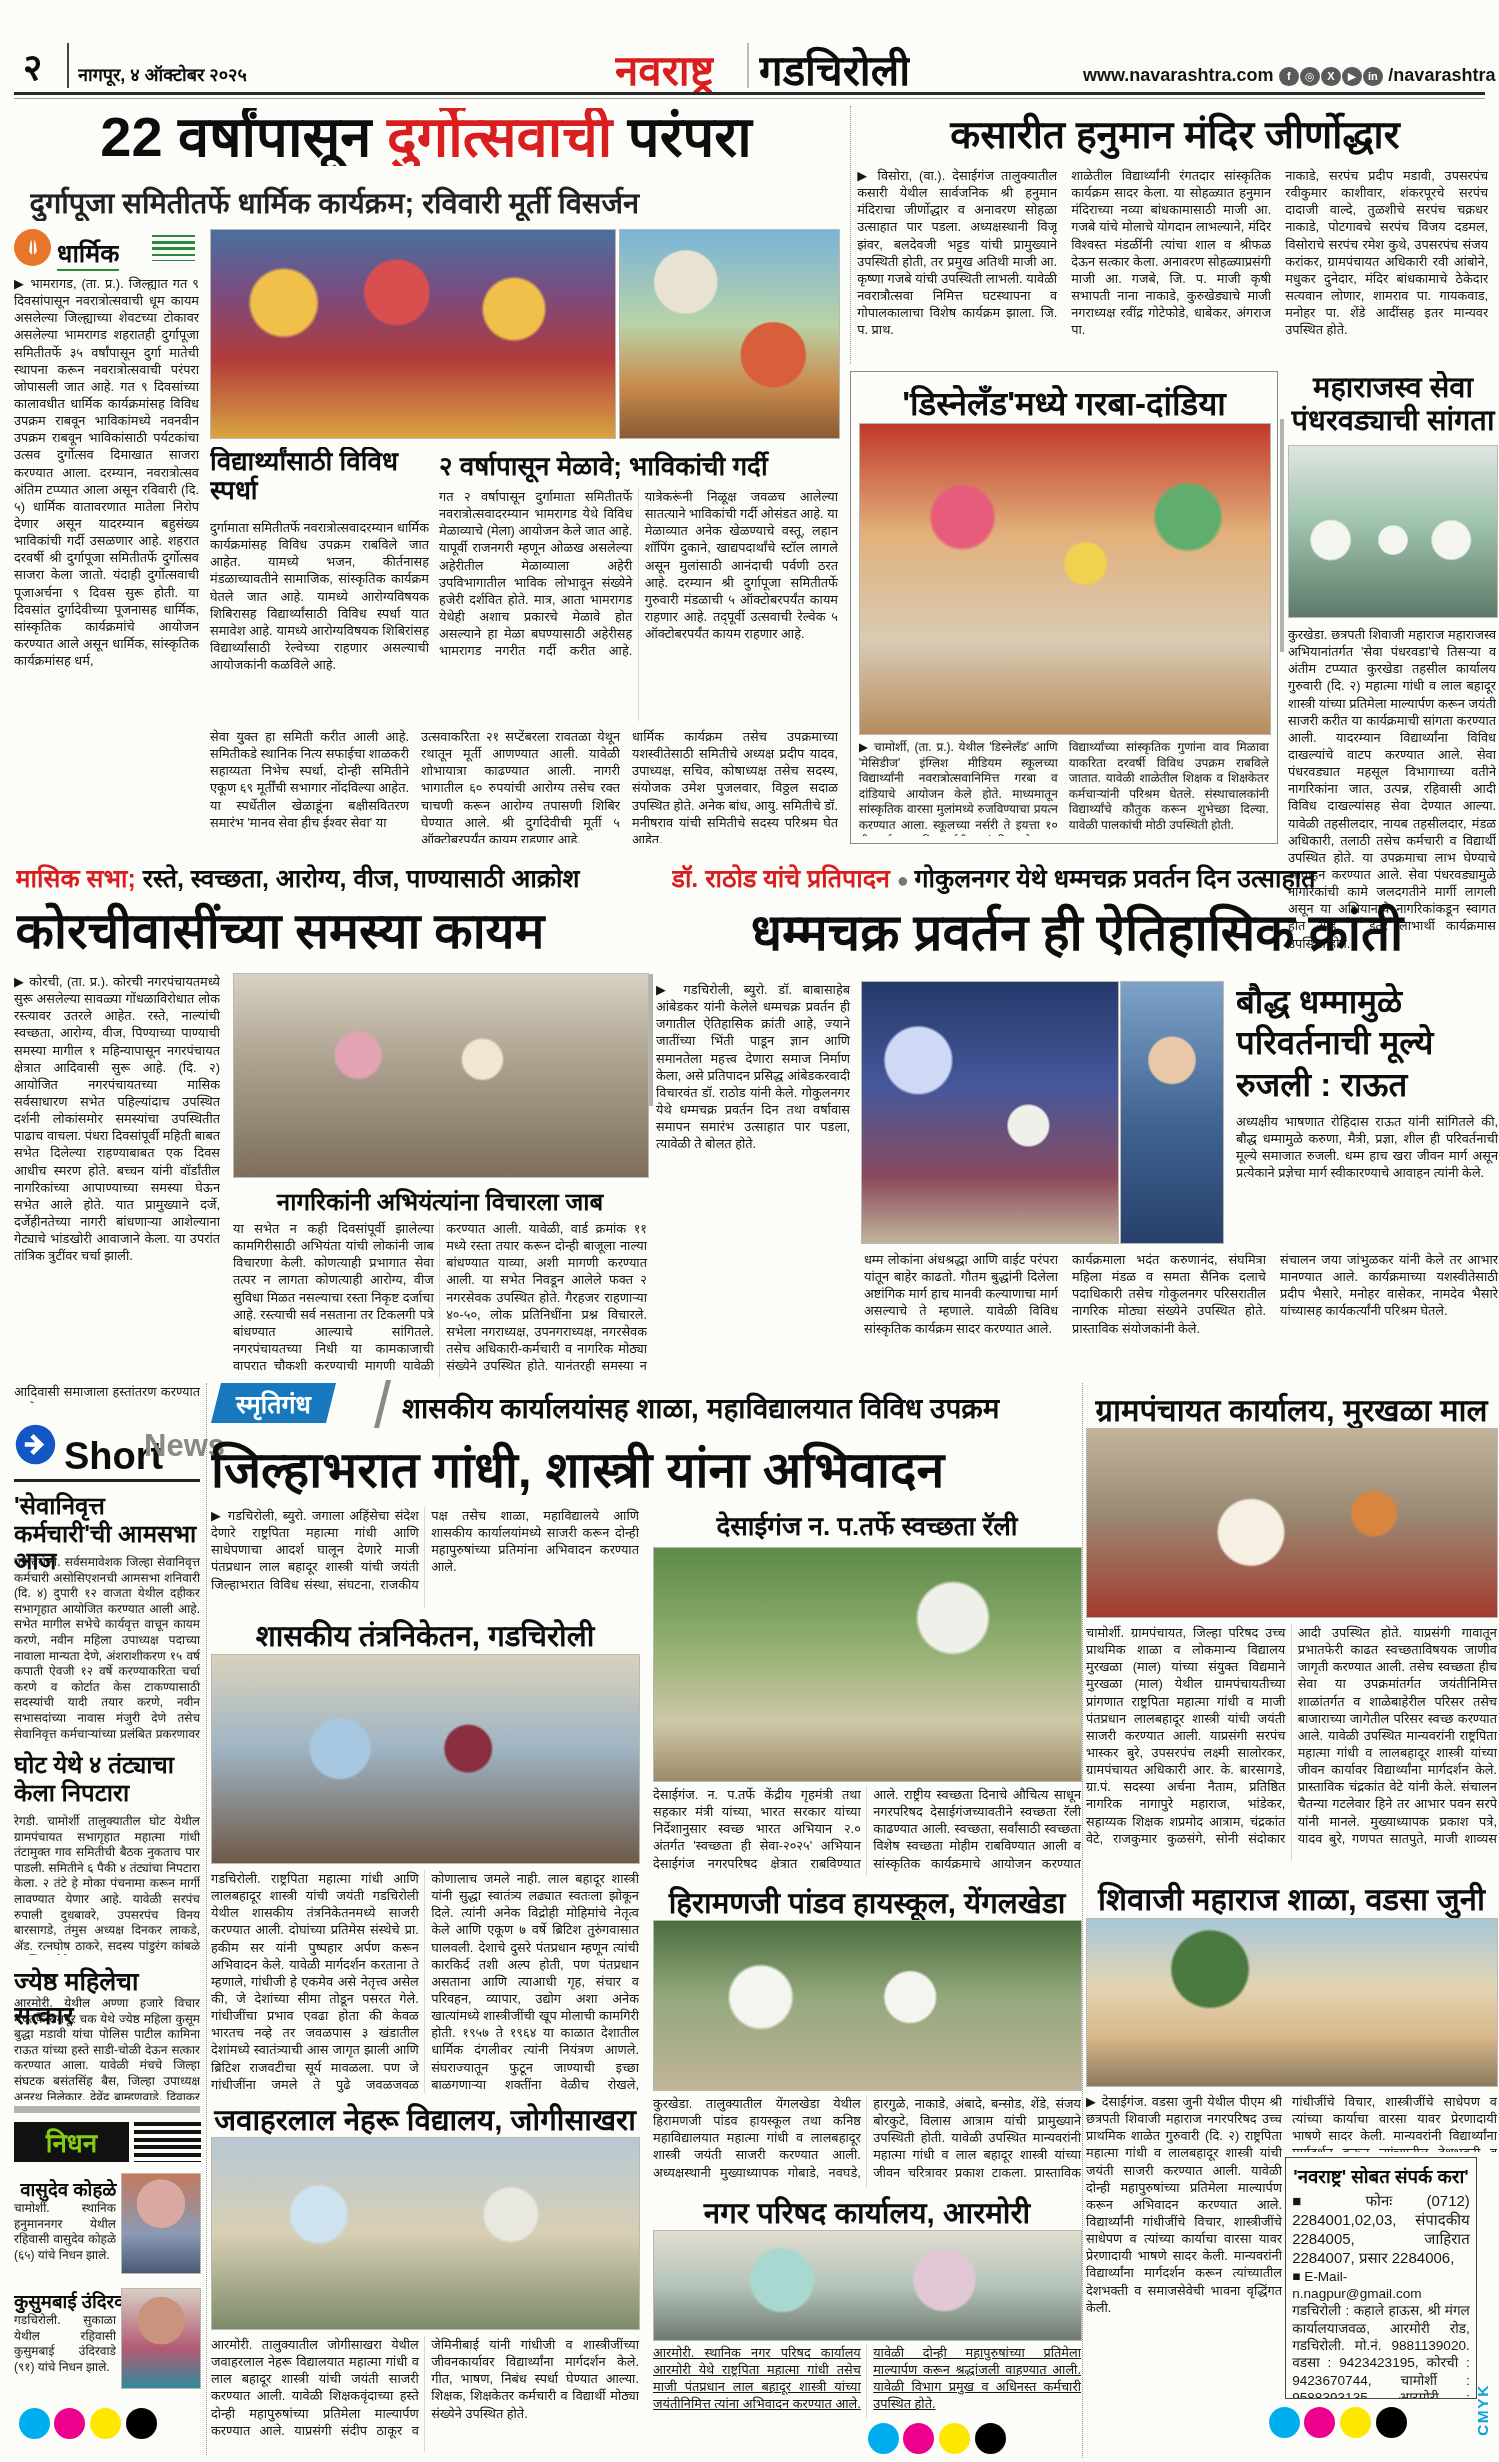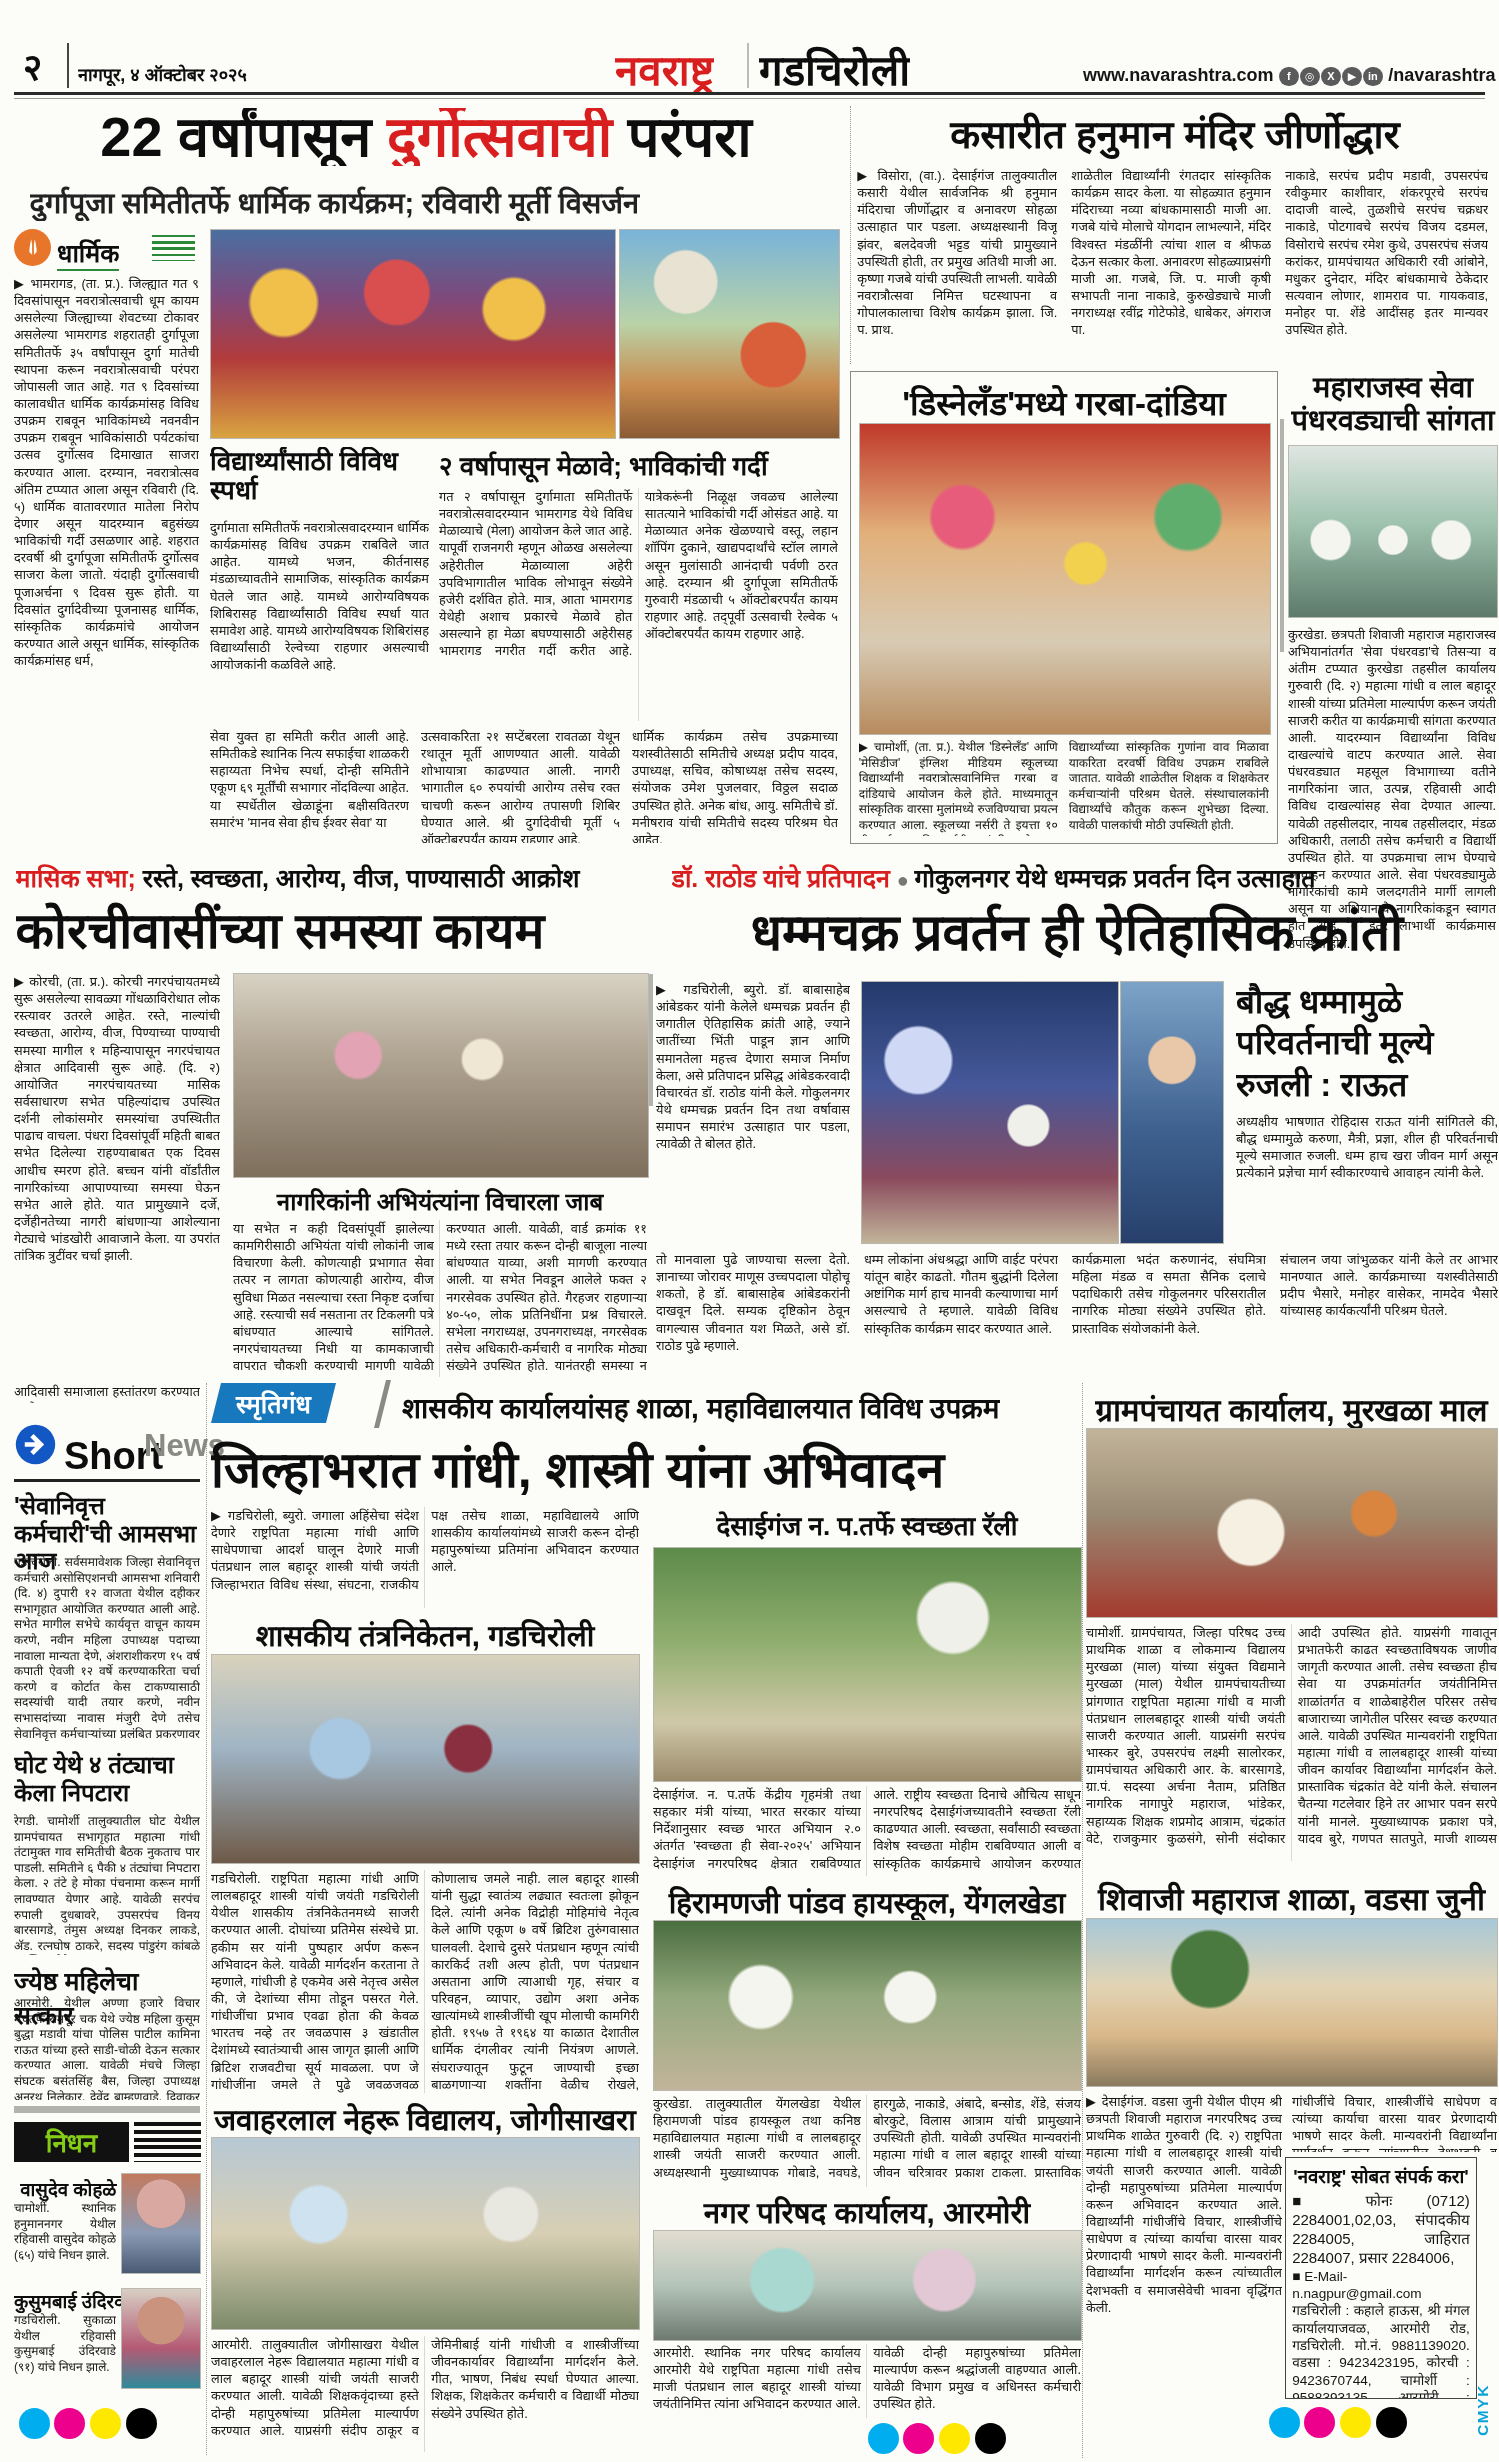--- a/index.html
+++ b/index.html
@@ -149,21 +149,20 @@
     <div class="photo ph-speaker" style="left:464px;top:126px;width:102px;height:261px;"></div>
     <div class="abs" style="left:580px;top:126px;width:262px;height:261px;">
       <div class="hl" style="font-size:33px;line-height:1.25;">
         <div>बौद्ध धम्मामुळे</div>
         <div>परिवर्तनाची मूल्ये</div>
         <div>रुजली : राऊत</div>
       </div>
       <div class="bt" style="margin-top:7.8px;height:116px;">अध्यक्षीय भाषणात रोहिदास राऊत यांनी सांगितले की, बौद्ध धम्मामुळे करुणा, मैत्री, प्रज्ञा, शील ही परिवर्तनाची मूल्ये समाजात रुजली. धम्म हाच खरा जीवन मार्ग असून प्रत्येकाने प्रज्ञेचा मार्ग स्वीकारण्याचे आवाहन त्यांनी केले.</div>
     </div>
     <div class="abs" style="left:0;top:396px;width:842px;height:126px;">
-      <div class="bt" style="position:absolute;left:0;top:0;width:194px;height:126px;">तो मानवाला पुढे जाण्याचा सल्ला देतो. ज्ञानाच्या जोरावर माणूस उच्चपदाला पोहोचू शकतो, हे डॉ. बाबासाहेब आंबेडकरांनी दाखवून दिले. सम्यक दृष्टिकोन ठेवून वागल्यास जीवनात यश मिळते, असे डॉ. राठोड पुढे म्हणाले.</div>
       <div class="bt" style="position:absolute;left:208px;top:0;width:194px;height:126px;">धम्म लोकांना अंधश्रद्धा आणि वाईट परंपरा यांतून बाहेर काढतो. गौतम बुद्धांनी दिलेला अष्टांगिक मार्ग हाच मानवी कल्याणाचा मार्ग असल्याचे ते म्हणाले. यावेळी विविध सांस्कृतिक कार्यक्रम सादर करण्यात आले.</div>
       <div class="bt" style="position:absolute;left:416px;top:0;width:194px;height:126px;">कार्यक्रमाला भदंत करुणानंद, संघमित्रा महिला मंडळ व समता सैनिक दलाचे पदाधिकारी तसेच गोकुलनगर परिसरातील नागरिक मोठ्या संख्येने उपस्थित होते. प्रास्ताविक संयोजकांनी केले.</div>
       <div class="bt" style="position:absolute;left:624px;top:0;width:218px;height:126px;">संचालन जया जांभुळकर यांनी केले तर आभार मानण्यात आले. कार्यक्रमाच्या यशस्वीतेसाठी प्रदीप भैसारे, मनोहर वासेकर, नामदेव भैसारे यांच्यासह कार्यकर्त्यांनी परिश्रम घेतले.</div>
     </div>
   </div>
 
   <div class="abs" style="left:14px;top:1383px;width:192px;height:1072px;border-right:0.8px dotted #9a9a94;">
     <div class="bt" style="position:absolute;left:0;top:0;width:186px;height:20px;">आदिवासी समाजाला हस्तांतरण करण्यात आले.</div>
     <div class="abs" style="left:0;top:40px;width:186px;height:56px;border-bottom:3.1px solid #222;">
       <span style="position:absolute;left:0;top:0;width:43px;height:43px;">
@@ -220,21 +219,21 @@
 
     <div class="abs" style="left:442px;top:124px;width:428px;height:951px;">
       <div class="abs hl center" style="left:0;top:0;width:428px;font-size:26px;">देसाईगंज न. प.तर्फे स्वच्छता रॅली</div>
       <div class="photo ph-rally" style="left:0;top:40px;width:427px;height:233px;"></div>
       <div class="bt cols2" style="position:absolute;left:0;top:279px;width:428px;height:90px;">देसाईगंज. न. प.तर्फे केंद्रीय गृहमंत्री तथा सहकार मंत्री यांच्या, भारत सरकार यांच्या निर्देशानुसार स्वच्छ भारत अभियान २.० अंतर्गत 'स्वच्छता ही सेवा-२०२५' अभियान देसाईगंज नगरपरिषद क्षेत्रात राबविण्यात आले. राष्ट्रीय स्वच्छता दिनाचे औचित्य साधून नगरपरिषद देसाईगंजच्यावतीने स्वच्छता रॅली काढण्यात आली. स्वच्छता, सर्वांसाठी स्वच्छता विशेष स्वच्छता मोहीम राबविण्यात आली व सांस्कृतिक कार्यक्रमाचे आयोजन करण्यात आले. चौथी यांच्या मार्गदर्शनाखाली ही स्वच्छता मोहीम राबविण्यात आली. स्वच्छता, सफाई मित्र सुरक्षा शिविर, तसेच जनजागृतीसाठी स्वच्छ दिंडी यांसारख्या उपक्रमांतून अंमलबजावणी करण्यात आली. राष्ट्रीय स्वच्छता दिनानिमित्त आयोजित या उपक्रमात आ. के. बारसागडे, प्रा. सदस्य यांच्यासह स्वच्छता रॅली काढण्यात आली.प्रशासक तथा मुख्याधिकारी सतीश चौधरी यांच्या मार्गदर्शनाखाली या कालावधीत अस्वच्छ ठिकाणांची स्वच्छता व त्यांचे परिवर्तन, सार्वजनिक जागांची स्वच्छता नैनपूर वॉर्ड, देसाईगंज येथे करण्यात आले. या कार्यक्रमाचे उद्घाटन सतीश चौधरी, प्रशासक तथा मुख्याधिकाऱ्यांच्या हस्ते करण्यात आले.</div>
       <div class="abs hl center" style="left:0;top:374px;width:428px;font-size:29.5px;">हिरामणजी पांडव हायस्कूल, येंगलखेडा</div>
       <div class="photo ph-hiraman" style="left:0;top:413px;width:427px;height:169px;"></div>
       <div class="bt cols2" style="position:absolute;left:0;top:588px;width:428px;height:92px;">कुरखेडा. तालुक्यातील येंगलखेडा येथील हिरामणजी पांडव हायस्कूल तथा कनिष्ठ महाविद्यालयात महात्मा गांधी व लालबहादूर शास्त्री जयंती साजरी करण्यात आली. अध्यक्षस्थानी मुख्याध्यापक गोबाडे, नवघडे, हारगुळे, नाकाडे, अंबादे, बन्सोड, शेंडे, संजय बोरकुटे, विलास आत्राम यांची प्रामुख्याने उपस्थिती होती. यावेळी उपस्थित मान्यवरांनी महात्मा गांधी व लाल बहादूर शास्त्री यांच्या जीवन चरित्रावर प्रकाश टाकला. प्रास्ताविक हारगुळे यांनी केले. संचालन अंबादे यांनी तर आभार नाकाडे यांनी मानले.</div>
       <div class="abs hl center" style="left:0;top:684px;width:428px;font-size:29.5px;">नगर परिषद कार्यालय, आरमोरी</div>
       <div class="photo ph-nagar" style="left:0;top:723px;width:427px;height:109px;"></div>
-      <div class="bt cols2" style="position:absolute;left:0;top:837px;width:428px;height:74px;">आरमोरी. स्थानिक नगर परिषद कार्यालय आरमोरी येथे राष्ट्रपिता महात्मा गांधी तसेच माजी पंतप्रधान लाल बहादूर शास्त्री यांच्या जयंतीनिमित्त त्यांना अभिवादन करण्यात आले. यावेळी दोन्ही महापुरुषांच्या प्रतिमेला माल्यार्पण करून श्रद्धांजली वाहण्यात आली. यावेळी विभाग प्रमुख व अधिनस्त कर्मचारी उपस्थित होते.</div>
+      <div class="bt cols2" style="position:absolute;left:0;top:837px;width:428px;height:74px;text-decoration:underline;">आरमोरी. स्थानिक नगर परिषद कार्यालय आरमोरी येथे राष्ट्रपिता महात्मा गांधी तसेच माजी पंतप्रधान लाल बहादूर शास्त्री यांच्या जयंतीनिमित्त त्यांना अभिवादन करण्यात आले. यावेळी दोन्ही महापुरुषांच्या प्रतिमेला माल्यार्पण करून श्रद्धांजली वाहण्यात आली. यावेळी विभाग प्रमुख व अधिनस्त कर्मचारी उपस्थित होते.</div>
       <div class="cmyk" style="position:absolute;left:210px;top:916px;">
         <span class="c-c"></span><span class="c-m"></span><span class="c-y"></span><span class="c-k"></span>
       </div>
     </div>
   </div>
 
   <div class="abs" style="left:1086px;top:1383px;width:411px;height:1075px;">
     <div class="abs hl center" style="left:0;top:4.7px;width:411px;font-size:31px;">ग्रामपंचायत कार्यालय, मुरखळा माल</div>
     <div class="photo ph-gram" style="left:0;top:45px;width:410px;height:188px;"></div>
     <div class="bt cols2" style="position:absolute;left:0;top:241px;width:411px;height:237px;">चामोर्शी. ग्रामपंचायत, जिल्हा परिषद उच्च प्राथमिक शाळा व लोकमान्य विद्यालय मुरखळा (माल) यांच्या संयुक्त विद्यमाने मुरखळा (माल) येथील ग्रामपंचायतीच्या प्रांगणात राष्ट्रपिता महात्मा गांधी व माजी पंतप्रधान लालबहादूर शास्त्री यांची जयंती साजरी करण्यात आली. याप्रसंगी सरपंच भास्कर बुरे, उपसरपंच लक्ष्मी सालोरकर, ग्रामपंचायत अधिकारी आर. के. बारसागडे, ग्रा.पं. सदस्या अर्चना नैताम, प्रतिष्ठित नागरिक नागापुरे महाराज, भांडेकर, सहाय्यक शिक्षक शप्रमोद आत्राम, चंद्रकांत वेटे, राजकुमार कुळसंगे, सोनी संदोकार आदी उपस्थित होते. याप्रसंगी गावातून प्रभातफेरी काढत स्वच्छताविषयक जाणीव जागृती करण्यात आली. तसेच स्वच्छता हीच सेवा या उपक्रमांतर्गत जयंतीनिमित्त शाळांतर्गत व शाळेबाहेरील परिसर तसेच बाजाराच्या जागेतील परिसर स्वच्छ करण्यात आले. यावेळी उपस्थित मान्यवरांनी राष्ट्रपिता महात्मा गांधी व लालबहादूर शास्त्री यांच्या जीवन कार्यावर विद्यार्थ्यांना मार्गदर्शन केले. प्रास्ताविक चंद्रकांत वेटे यांनी केले. संचालन चैतन्या गटलेवार हिने तर आभार पवन सरपे यांनी मानले. मुख्याध्यापक प्रकाश पत्रे, यादव बुरे, गणपत सातपुते, माजी शाव्यस अध्यक्ष विजय राजूरवार, पदवीधर शिक्षक तथा शिक्षक संघाचे जिल्हाध्यक्ष रघुनाथ</div>

